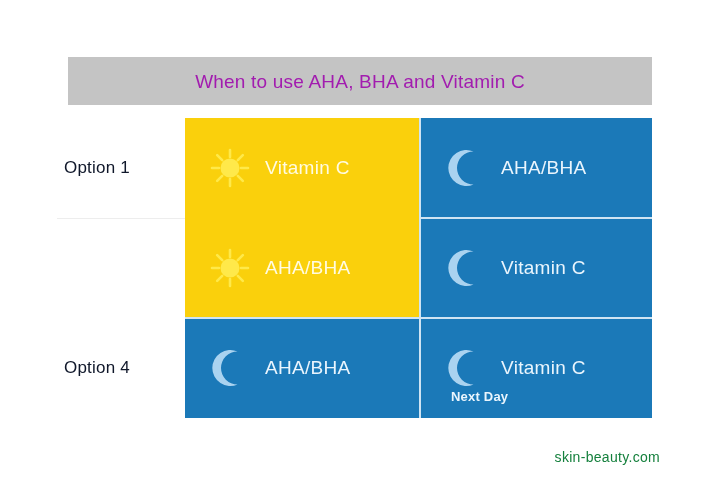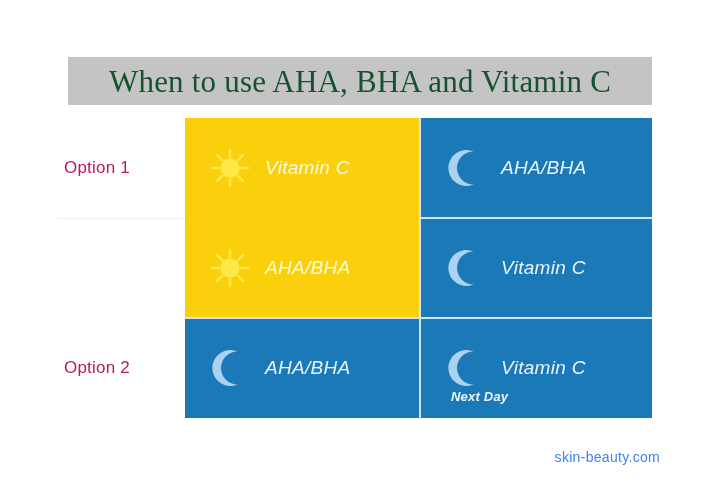--- a/index.html
+++ b/index.html
@@ -31,27 +31,26 @@
     left: 68px;
     top: 57px;
     width: 584px;
     height: 48px;
     background: #c4c4c4;
     display: flex;
     align-items: center;
     justify-content: center;
   }
   .title-text {
-    color: #14532d;
-    font-size: 31px;
+    color: #a21caf;
+    font-size: 19px;
     font-weight: 400;
     letter-spacing: 0.2px;
     line-height: 1;
     white-space: nowrap;
-    font-family: Liberation Serif, serif;
   }
 
   
   .table {
     position: absolute;
     left: 57px;
     top: 118px;
     width: 595px;
     height: 300px;
   }
@@ -86,21 +85,21 @@
     width: 128px;
     height: 100px;
     display: flex;
     align-items: center;
     justify-content: flex-start;
     padding-left: 7px;
     box-sizing: border-box;
     background: #ffffff;
   }
   .label-text {
-    color: #be185d;
+    color: #0f172a;
     font-size: 17px;
     font-weight: 400;
     letter-spacing: 0.2px;
     white-space: nowrap;
   }
 
   
   .cell {
     position: absolute;
     top: 0;
@@ -134,21 +133,20 @@
   }
 
   
   .cell-inner {
     display: flex;
     align-items: center;
     width: 100%;
     padding-left: 22px;
     box-sizing: border-box;
     position: relative;
-    font-style: italic;
   }
   .icon-wrap {
     width: 46px;
     height: 46px;
     flex: 0 0 46px;
     display: flex;
     align-items: center;
     justify-content: center;
     position: relative;
   }
@@ -172,21 +170,21 @@
     letter-spacing: 0.2px;
     white-space: nowrap;
   }
 
   
   .watermark {
     position: absolute;
     right: 60px;
     top: 449px;
     font-size: 14px;
-    color: #3b82f6;
+    color: #15803d;
     letter-spacing: 0.3px;
     white-space: nowrap;
   }
 </style>
 </head>
 <body>
 
 <div id="infographic">
 
   <div class="title-bar">
@@ -268,21 +266,21 @@
               <path d="M30.5 6.5 A18 18 0 1 0 30.5 39.5 A14.5 14.5 0 0 1 30.5 6.5 Z" fill="#aad3f0"></path>
             </svg>
           </span>
           <span class="cell-label">Vitamin C</span>
         </div>
       </div>
     </div>
 
     <div class="row row-2">
       <div class="label-cell">
-        <span class="label-text">Option 2</span>
+        <span class="label-text">Option 4</span>
       </div>
 
       <div class="cell col-0 night">
         <div class="cell-inner">
           <span class="icon-wrap">
             <svg width="46" height="46" viewBox="0 0 46 46">
               <path d="M30.5 6.5 A18 18 0 1 0 30.5 39.5 A14.5 14.5 0 0 1 30.5 6.5 Z" fill="#aad3f0"></path>
             </svg>
           </span>
           <span class="cell-label">AHA/BHA</span>

